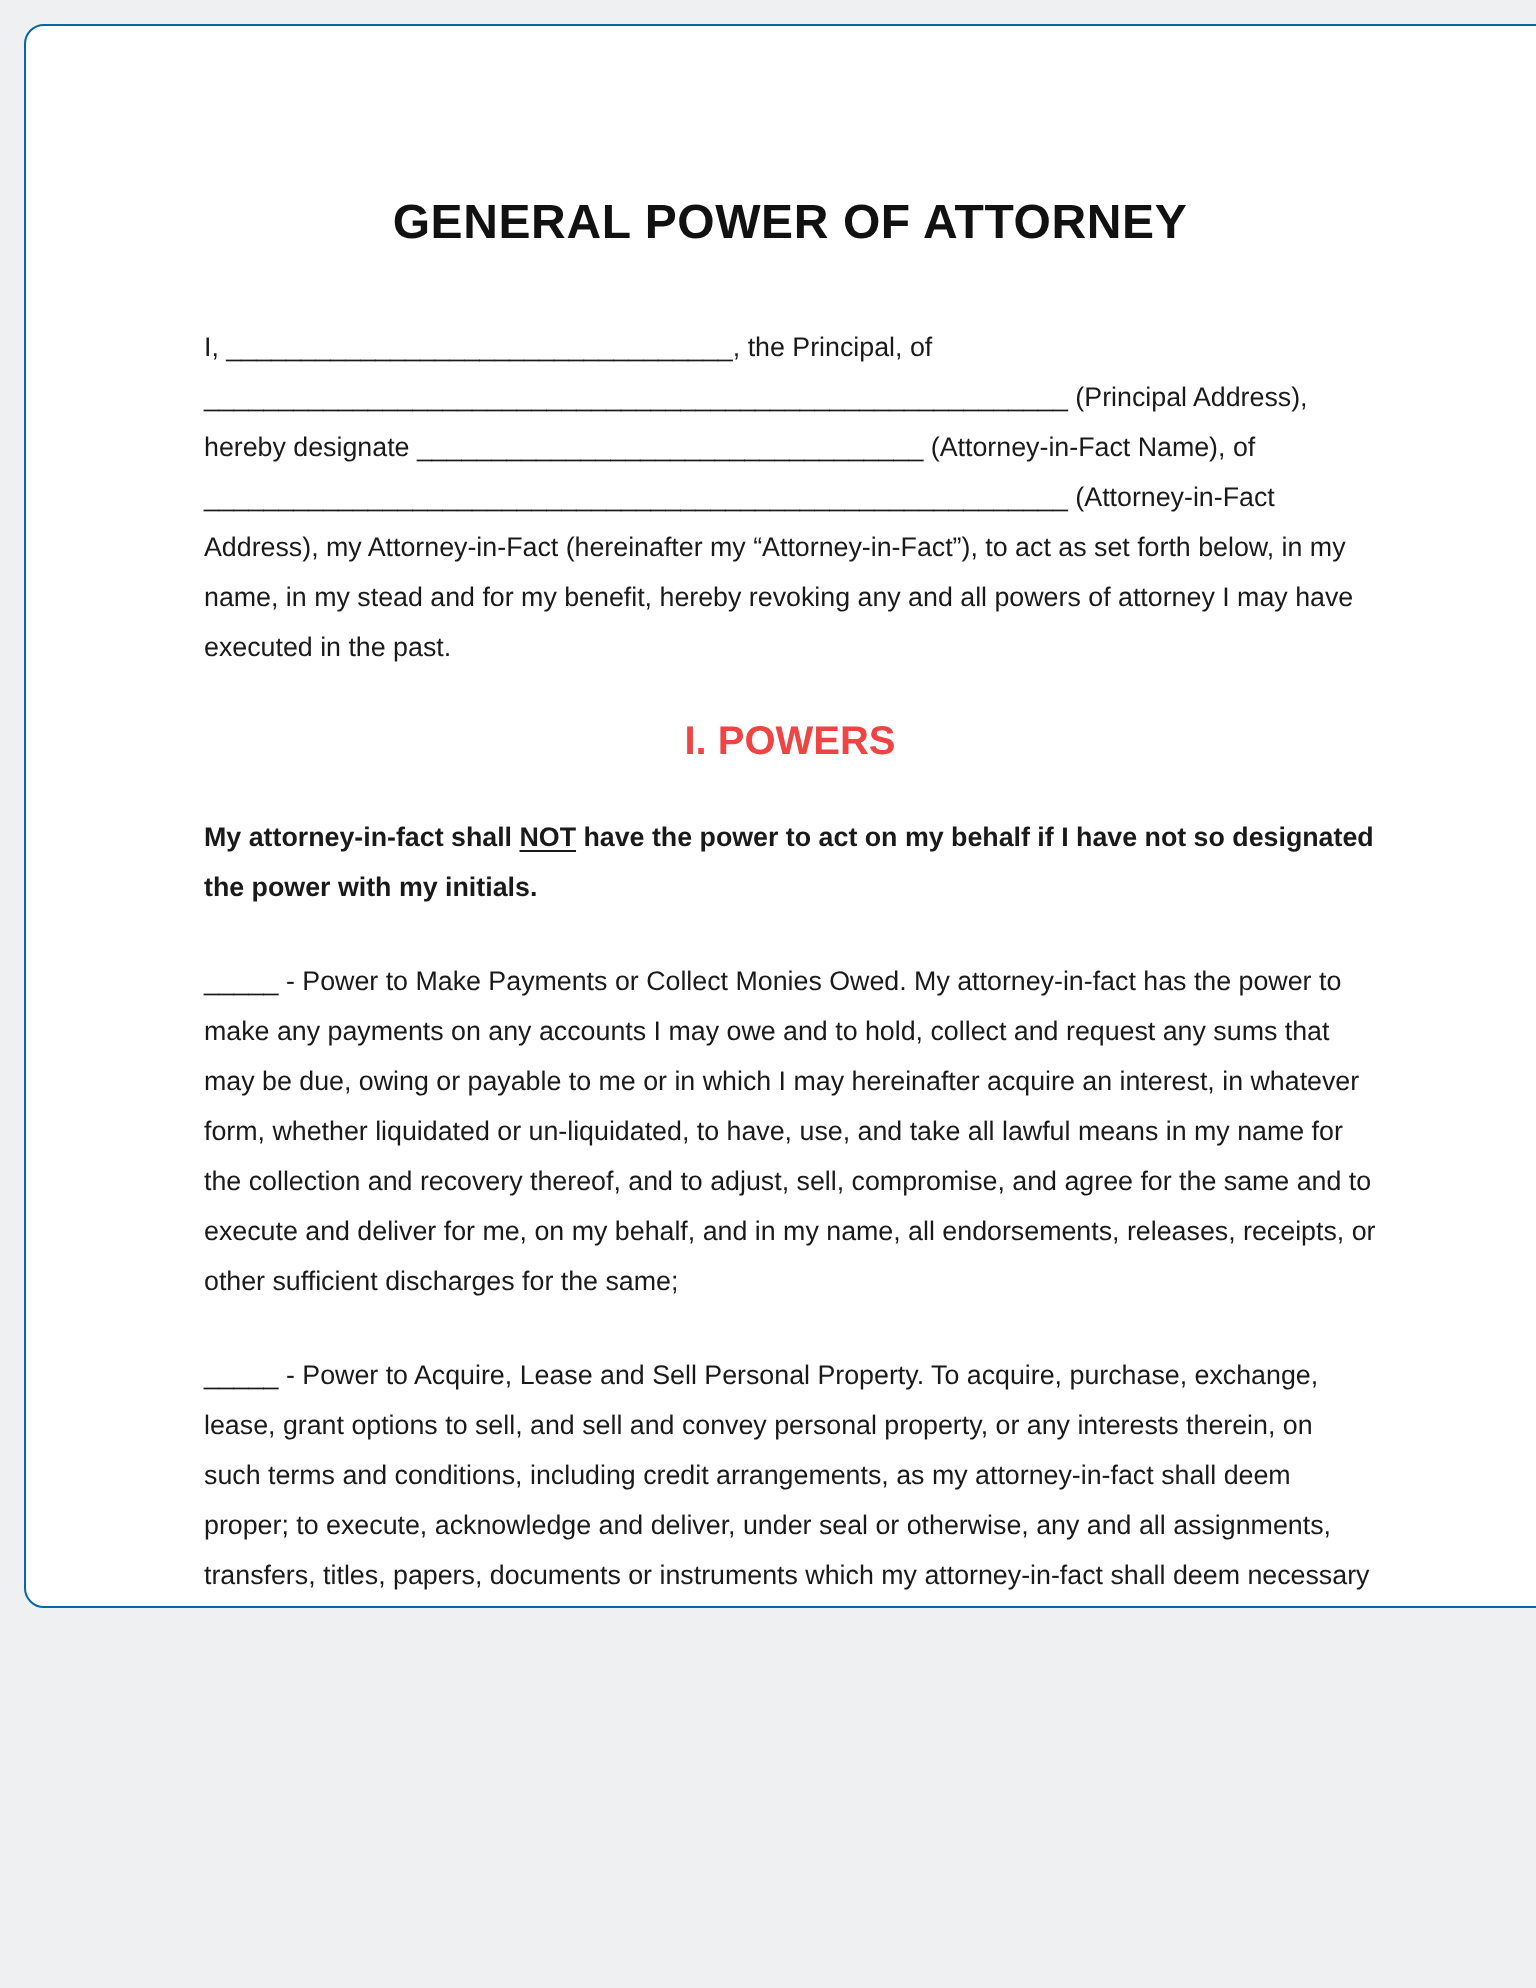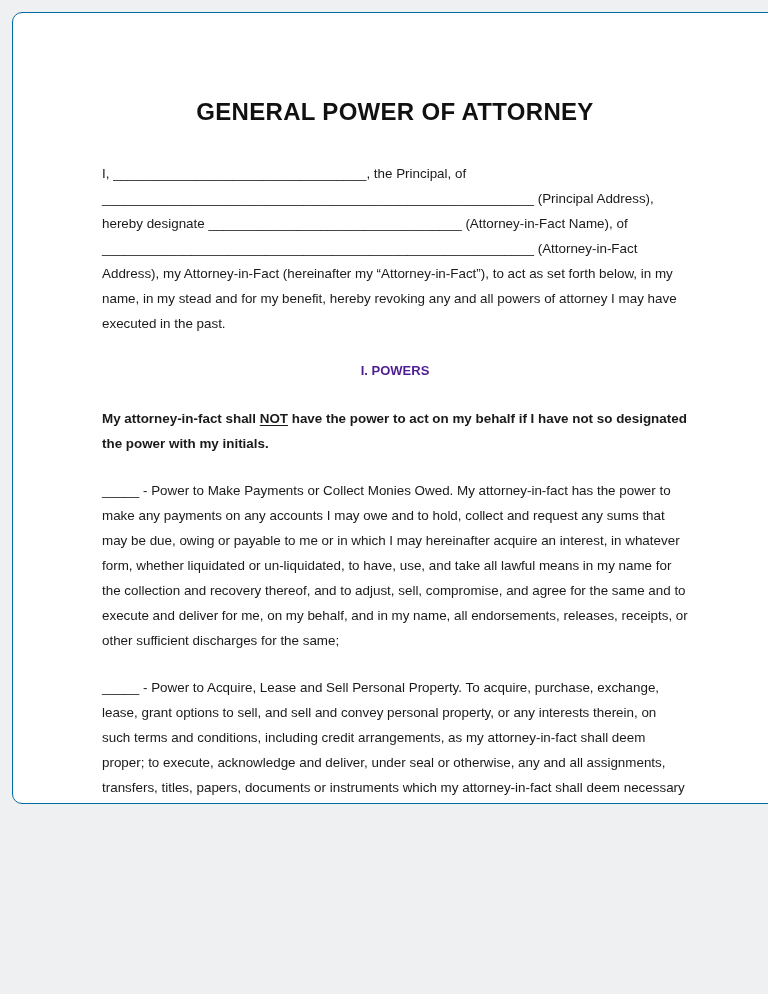--- a/index.html
+++ b/index.html
@@ -29,25 +29,25 @@
   .blk-title {
     font-size: 24px;
     line-height: 30px;
     font-weight: 700;
     text-align: center;
     letter-spacing: 0.3px;
     color: #111;
     margin: 0 0 34px 0;
   }
   .blk-heading {
-    font-size: 13px;
+    font-size: 20px;
     line-height: 26px;
     font-weight: 700;
     text-align: center;
-    color: #4c1d95;
+    color: #ef4444;
     margin: 0 0 22px 0;
   }
   .blk-p {
     margin: 0 0 22px 0;
     font-weight: 400;
   }
   .blk-p-bold {
     margin: 0 0 22px 0;
     font-weight: 700;
   }

